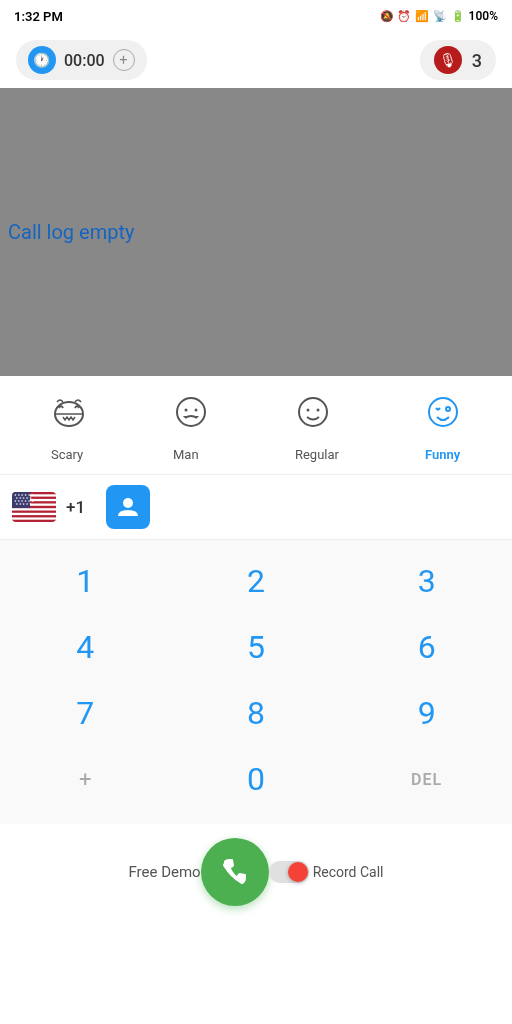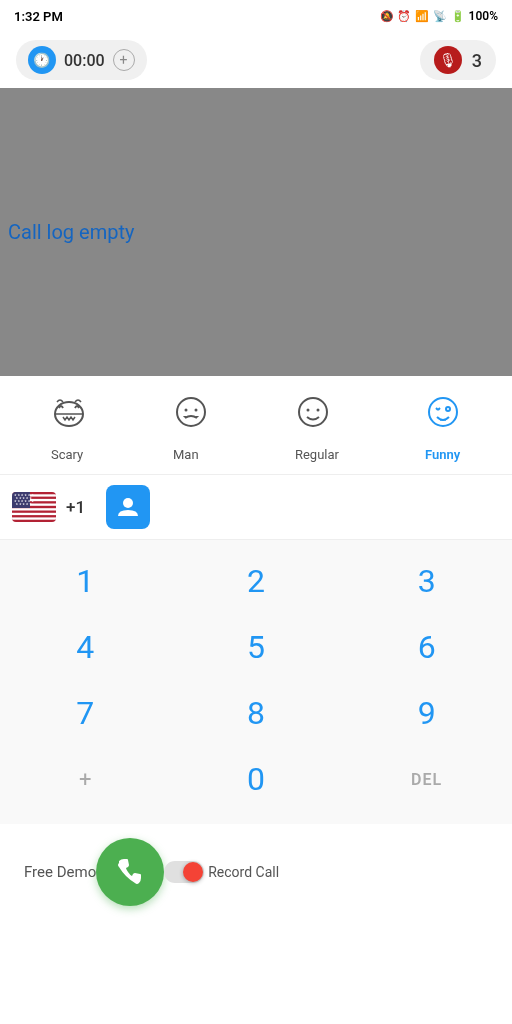--- a/index.html
+++ b/index.html
@@ -226,21 +226,21 @@
     .dialpad-key.del-key {
       color: #aaa;
       font-size: 16px;
       font-weight: 600;
       letter-spacing: 1px;
     }
 
     
     .bottom-bar {
       display: flex;
-      justify-content: flex-start;
+      justify-content: center;
       align-items: center;
       padding: 14px 24px 20px;
       background: #fff;
     }
     .free-demo-label {
       font-size: 15px;
       color: #555;
     }
     .call-btn {
       width: 68px;

